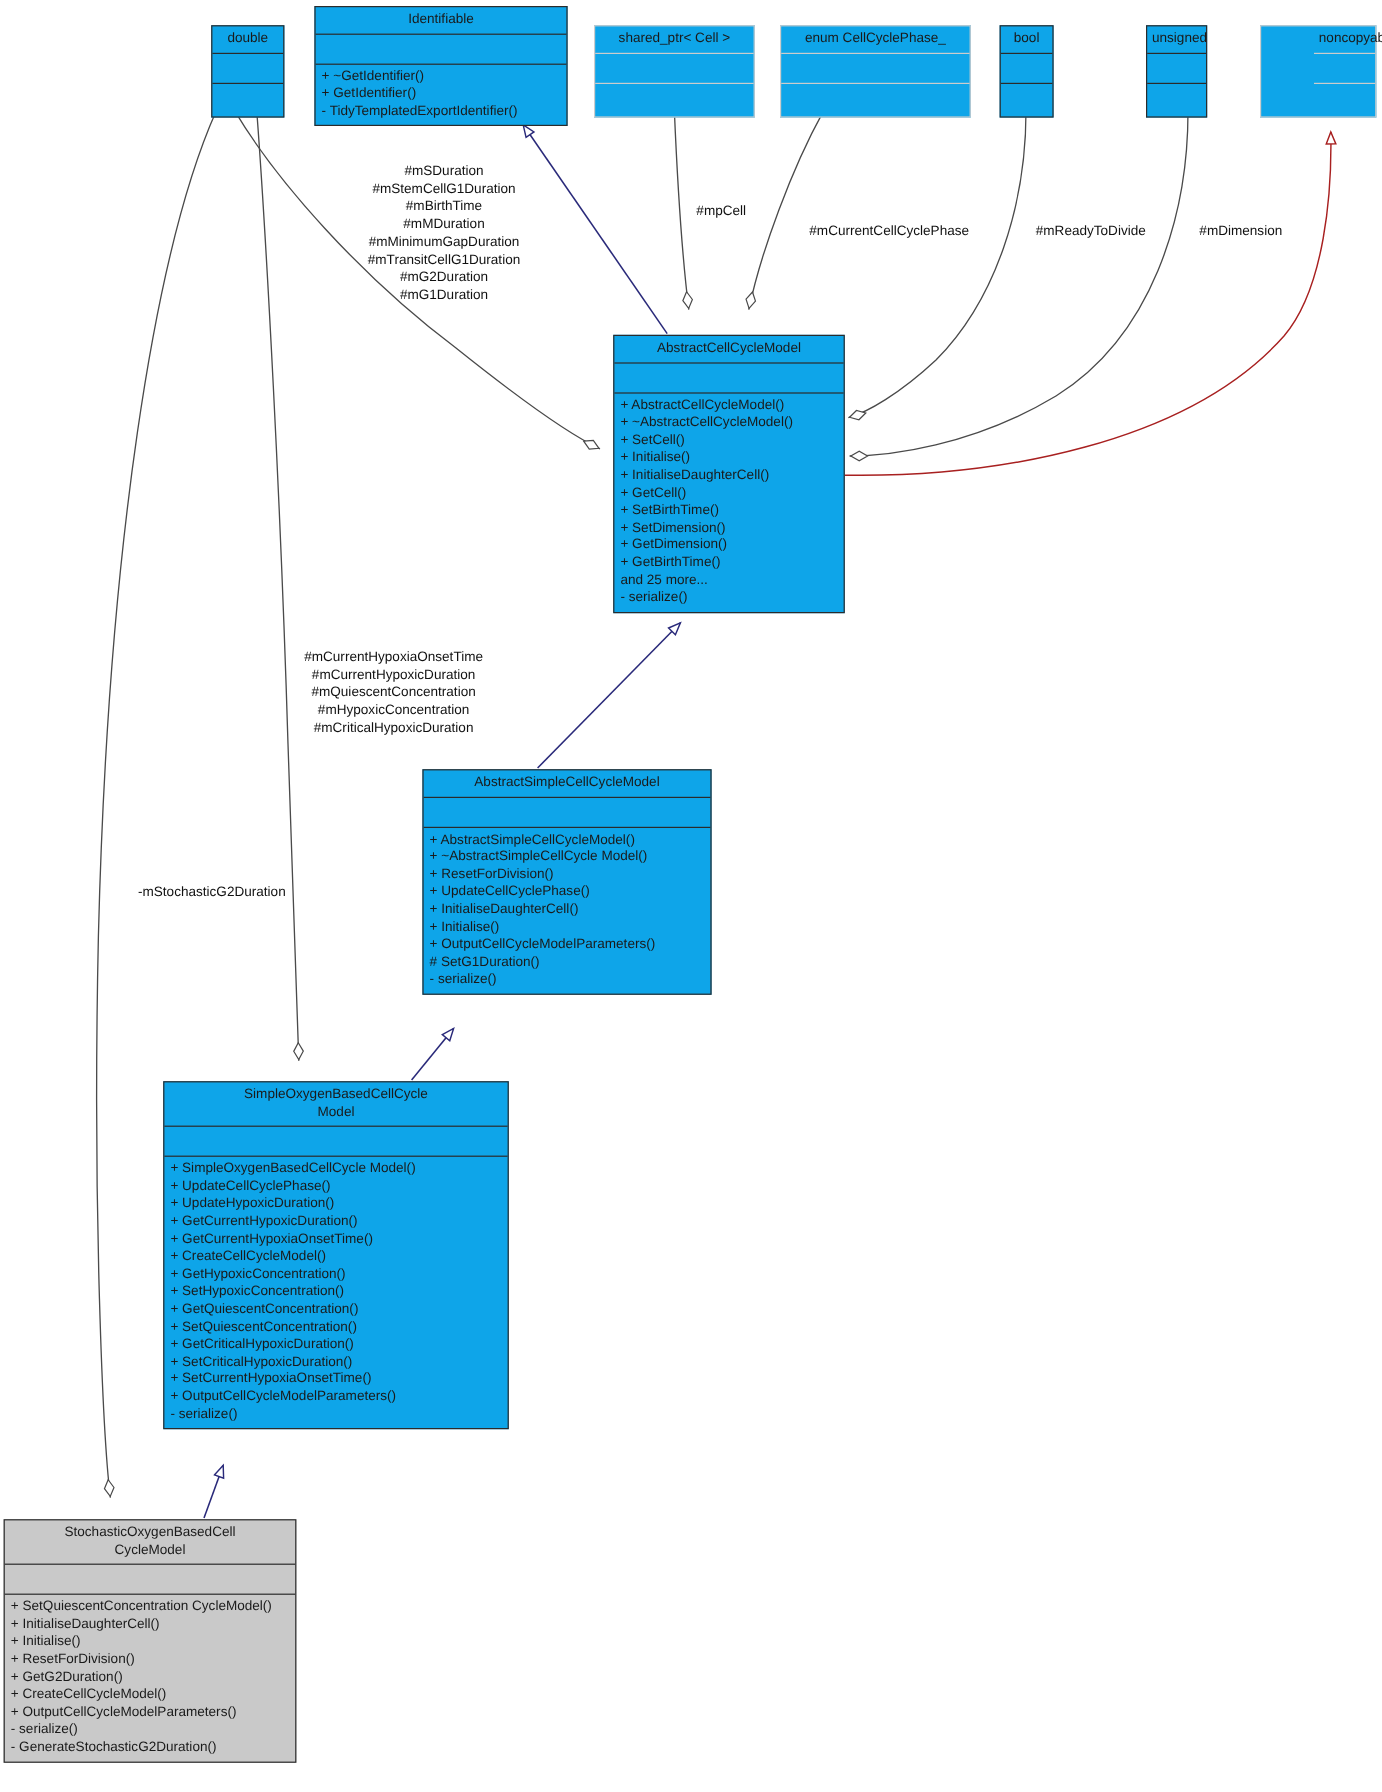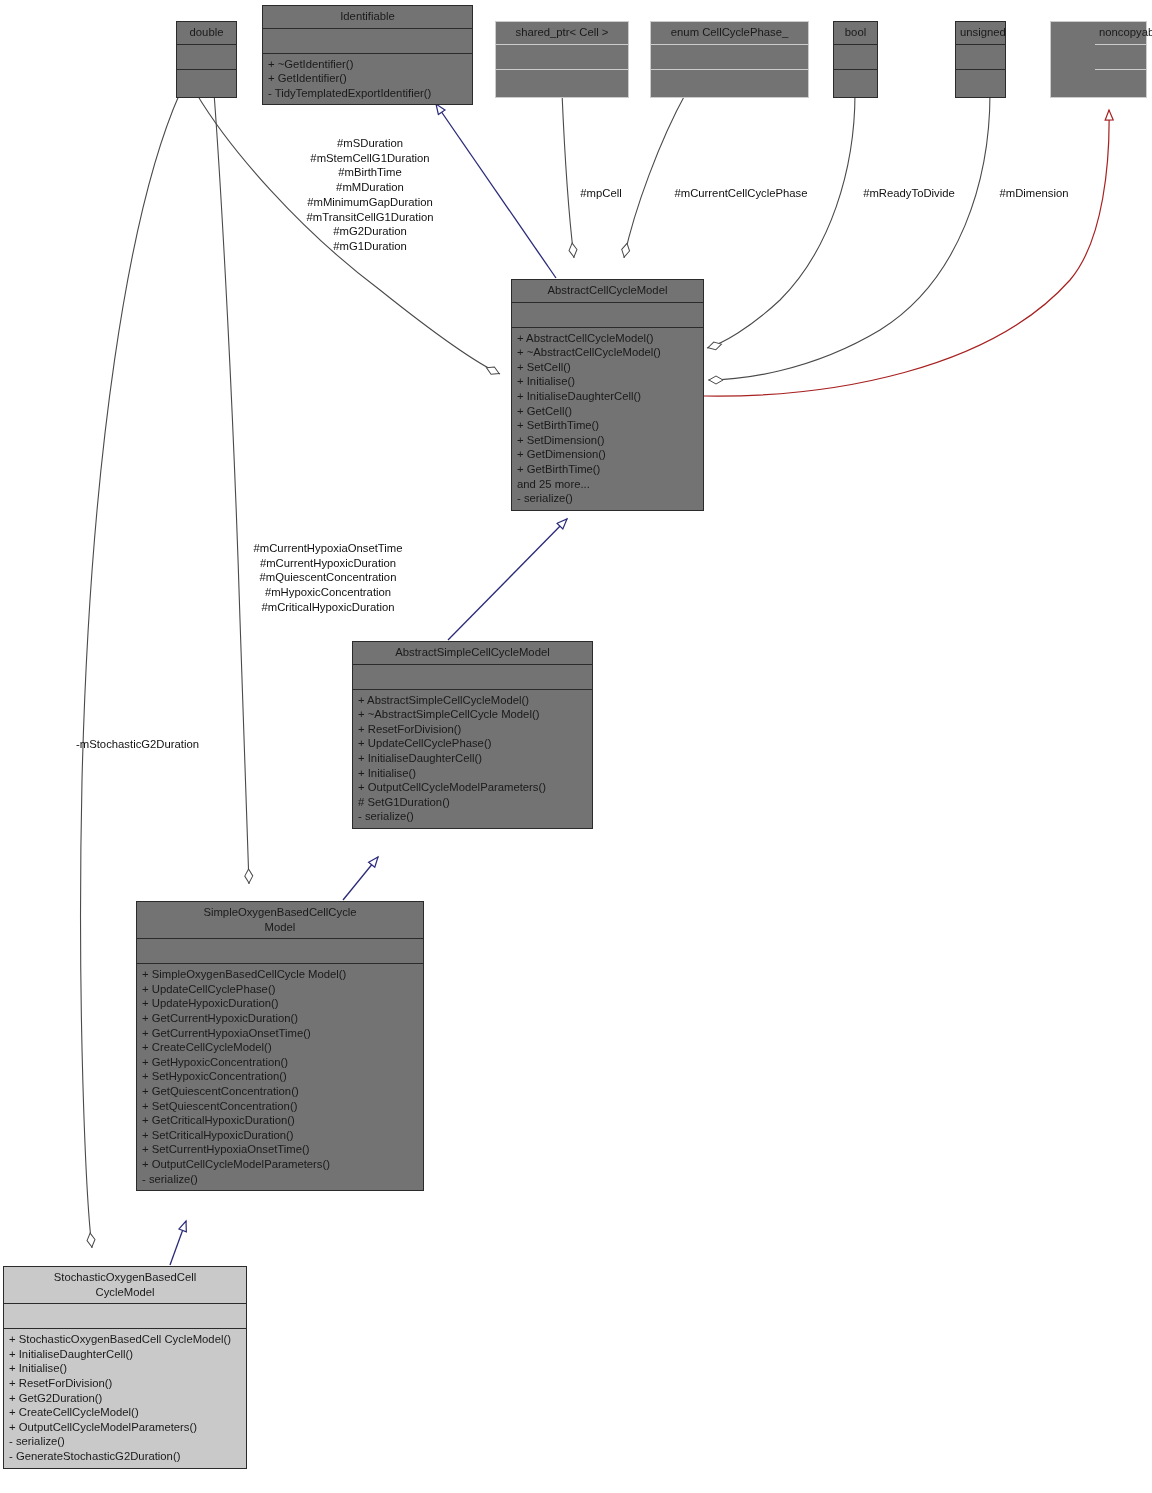--- a/index.html
+++ b/index.html
@@ -23,21 +23,21 @@
   svg.edges {
     position: absolute;
     left: 0; top: 0;
     width: 1152px;
     height: 1493px;
     pointer-events: none;
   }
   .uml-box {
     position: absolute;
     box-sizing: border-box;
-    background: #737373;
+    background: #0ea5e9;
     border: 1px solid #2b2b2b;
     font-size: 11.3px;
     color: #1a1a1a;
     line-height: 14.6px;
   }
   .uml-box.gray-border {
     border: 1px solid #cccccc;
   }
   .uml-box.highlight {
     background: #c9c9c9;
@@ -64,21 +64,21 @@
   .empty-compartment { height: 20px; }
   .edge-label {
     position: absolute;
     font-size: 11.3px;
     line-height: 14.7px;
     color: #111111;
     text-align: center;
     white-space: pre-line;
     background: transparent;
   }
-  .edge-label.left-al { text-align: left; }
+  .edge-label.left-al { text-align: left; margin-left: 39px; }
 </style>
 </head>
 <body>
 
 <div id="diagram-root">
 
   <svg class="edges" viewBox="0 0 1152 1493">
     <defs>
       <marker id="hollow-tri-blue" markerWidth="14" markerHeight="14" refX="11" refY="5" orient="auto" markerUnits="userSpaceOnUse">
         <path d="M1,1 L11,5 L1,9 z" fill="#ffffff" stroke="#2a2a7a" stroke-width="1.2"></path>
@@ -118,21 +118,21 @@
 
   <div class="edge-label" style="left:270px; top:136px; width:200px;">#mSDuration
 #mStemCellG1Duration
 #mBirthTime
 #mMDuration
 #mMinimumGapDuration
 #mTransitCellG1Duration
 #mG2Duration
 #mG1Duration</div>
 
-  <div class="edge-label" style="left:560px; top:186px; width:82px;">#mpCell</div>
+  <div class="edge-label" style="left:560px; top:169px; width:82px;">#mpCell</div>
 
   <div class="edge-label" style="left:650px; top:186px; width:182px;text-align:center;">#mCurrentCellCyclePhase</div>
 
   <div class="edge-label" style="left:843px; top:186px; width:132px;">#mReadyToDivide</div>
 
   <div class="edge-label" style="left:980px; top:186px; width:108px;">#mDimension</div>
 
   <div class="edge-label" style="left:232px; top:541px; width:192px;">#mCurrentHypoxiaOnsetTime
 #mCurrentHypoxicDuration
 #mQuiescentConcentration
@@ -243,21 +243,21 @@
       <div>+ OutputCellCycleModelParameters()</div>
       <div>- serialize()</div>
     </div>
   </div>
 
   <div class="uml-box highlight" style="left:3px; top:1266px; width:244px;">
     <div class="uml-title">StochasticOxygenBasedCell
 CycleModel</div>
     <div class="uml-attrs empty-compartment"></div>
     <div class="uml-ops">
-      <div>+ StochasticOxygenBasedCell CycleModel()</div>
+      <div>+ SetQuiescentConcentration CycleModel()</div>
       <div>+ InitialiseDaughterCell()</div>
       <div>+ Initialise()</div>
       <div>+ ResetForDivision()</div>
       <div>+ GetG2Duration()</div>
       <div>+ CreateCellCycleModel()</div>
       <div>+ OutputCellCycleModelParameters()</div>
       <div>- serialize()</div>
       <div>- GenerateStochasticG2Duration()</div>
     </div>
   </div>

